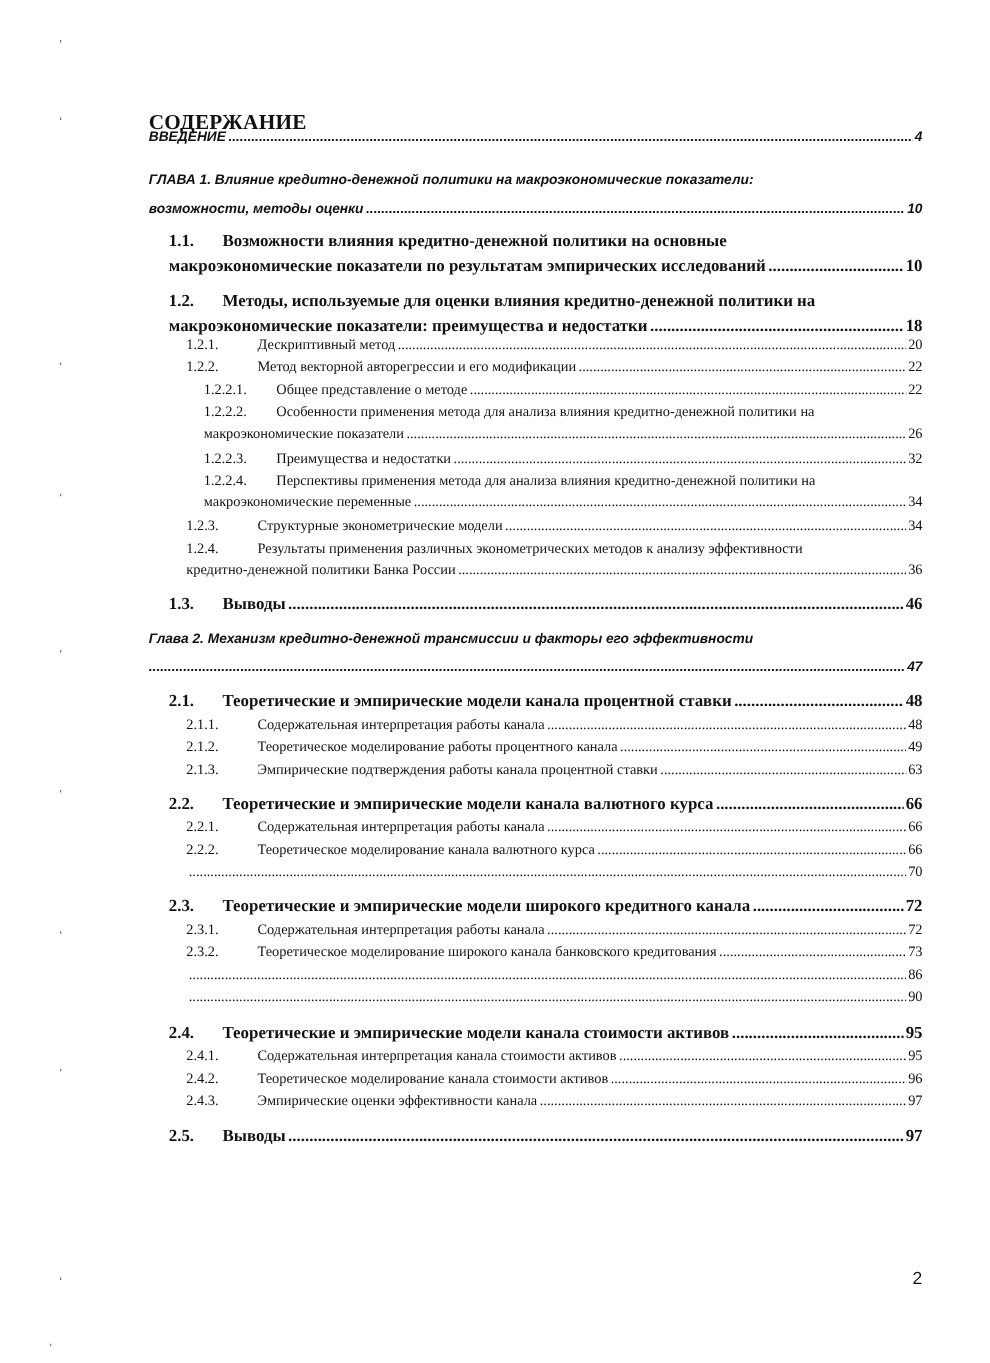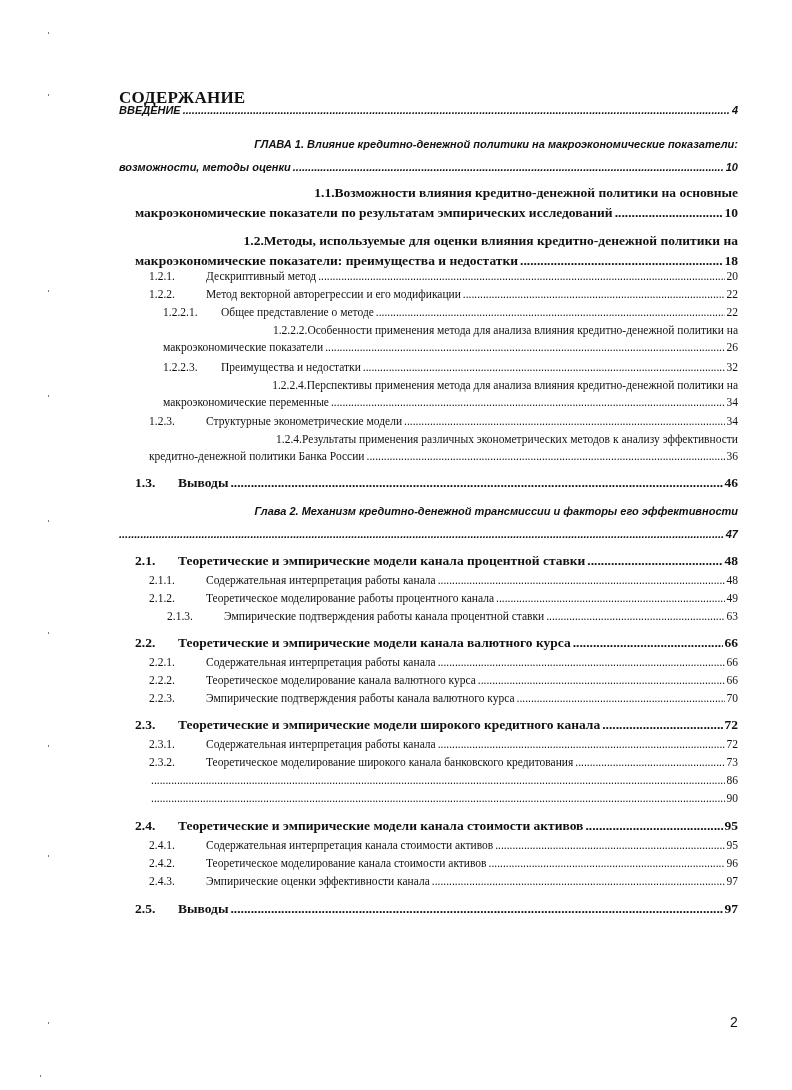--- a/index.html
+++ b/index.html
@@ -5,21 +5,21 @@
   html, body { margin: 0; padding: 0; background: #ffffff; }
   body { width: 792px; height: 1090px; position: relative; overflow: hidden; color: #111; }
   .page { position: absolute; left: 0; top: 0; width: 792px; height: 1090px; }
   .title { position: absolute; left: 119px; top: 76px; font-family: "Liberation Serif", serif; font-weight: bold; font-size: 17px; letter-spacing: 0.2px; margin-top: 12px; }
   .entry { position: absolute; right: 54px; }
   .line { display: flex; align-items: baseline; white-space: nowrap; }
   .line .txt { flex: 0 0 auto; }
   .line .dots { flex: 1 1 auto; overflow: hidden; white-space: nowrap; margin: 0 2px; }
   .line .dots::after { content: "................................................................................................................................................................................................................................................................................................"; }
   .line .pg { flex: 0 0 auto; }
-  .plain { white-space: nowrap; text-align: right; }
+  .plain { white-space: nowrap; }
   
   .ch { font-family: "Liberation Sans", sans-serif; font-style: italic; font-weight: bold; font-size: 11px; line-height: 23px; }
   
   .sec { font-family: "Liberation Serif", serif; font-weight: bold; font-size: 13.5px; line-height: 20px; }
   
   .sub { font-family: "Liberation Serif", serif; font-size: 11.5px; line-height: 17px; }
   .num { display: inline-block; }
   .pagenum { position: absolute; left: 730px; top: 1014px; font-family: "Liberation Sans", sans-serif; font-size: 14px; }
   .speck { position: absolute; width: 1px; height: 2px; background: #777; }
 </style>
@@ -174,21 +174,21 @@
         <span class="pg">48</span>
       </div>
   </div>
   <div class="entry sub" style="left:149px;top:590px">
     <div class="line">
         <span class="txt"><span class="num" style="width:57px">2.1.2.</span><span>Теоретическое моделирование работы процентного канала</span></span>
         <span class="dots"></span>
         <span class="pg">49</span>
       </div>
   </div>
-  <div class="entry sub" style="left:167px;top:608px">
+  <div class="entry sub" style="left:149px;top:608px">
     <div class="line">
         <span class="txt"><span class="num" style="width:57px">2.1.3.</span><span>Эмпирические подтверждения работы канала процентной ставки</span></span>
         <span class="dots"></span>
         <span class="pg">63</span>
       </div>
   </div>
 
   <div class="entry sec" style="left:135px;top:633px">
     <div class="line">
         <span class="txt"><span class="num" style="width:43px">2.2.</span><span>Теоретические и эмпирические модели канала валютного курса</span></span>
@@ -205,21 +205,20 @@
   </div>
   <div class="entry sub" style="left:149px;top:672px">
     <div class="line">
         <span class="txt"><span class="num" style="width:57px">2.2.2.</span><span>Теоретическое моделирование канала валютного курса</span></span>
         <span class="dots"></span>
         <span class="pg">66</span>
       </div>
   </div>
   <div class="entry sub" style="left:149px;top:690px">
     <div class="line">
-        <span class="txt"><span class="num" style="width:57px">2.2.3.</span><span>Эмпирические подтверждения работы канала валютного курса</span></span>
         <span class="dots"></span>
         <span class="pg">70</span>
       </div>
   </div>
 
   <div class="entry sec" style="left:135px;top:715px">
     <div class="line">
         <span class="txt"><span class="num" style="width:43px">2.3.</span><span>Теоретические и эмпирические модели широкого кредитного канала</span></span>
         <span class="dots"></span>
         <span class="pg">72</span>

